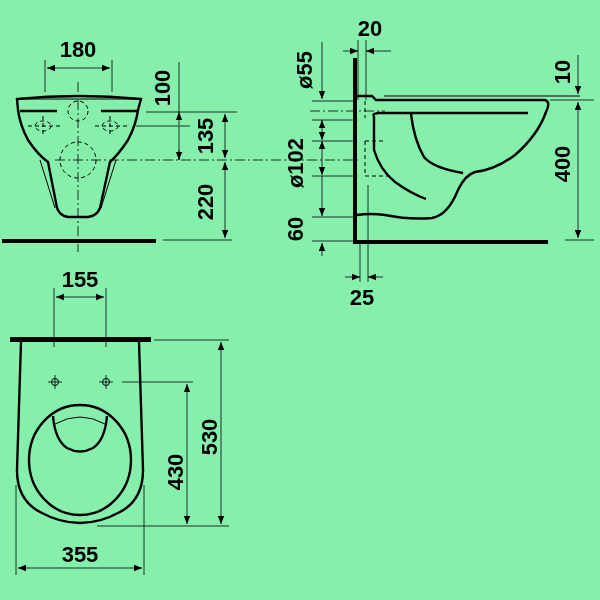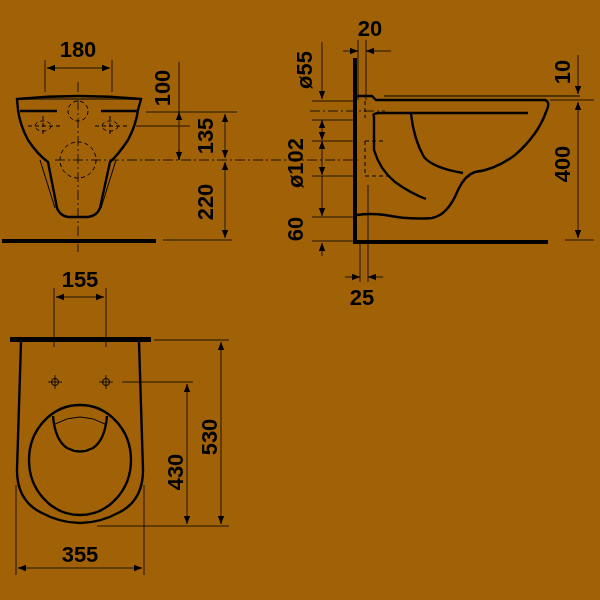--- a/index.html
+++ b/index.html
@@ -1,16 +1,16 @@
 <!DOCTYPE html>
 <html><head>
 <meta charset="utf-8">
 <style>
   html, body { margin: 0; padding: 0; background: #ffffff; }
-  #canvas { position: relative; width: 600px; height: 600px; background: #a16207; overflow: hidden; }
+  #canvas { position: relative; width: 600px; height: 600px; background: #86efac; overflow: hidden; }
   svg { position: absolute; left: 0; top: 0; }
   .dim-text { font-family: "Liberation Sans", sans-serif; font-weight: bold; font-size: 22px; fill: #000000; }
   .thick { stroke: #000; stroke-width: 2.4; fill: none; }
   .thin { stroke: #000; stroke-width: 1; fill: none; }
   .hair { stroke: #000; stroke-width: 0.8; fill: none; }
   .dash { stroke: #000; stroke-width: 1; fill: none; stroke-dasharray: 4 3; }
   .center { stroke: #000; stroke-width: 0.8; fill: none; stroke-dasharray: 10 3 2 3; }
   .slab { fill: #000; }
 </style>
 </head>

